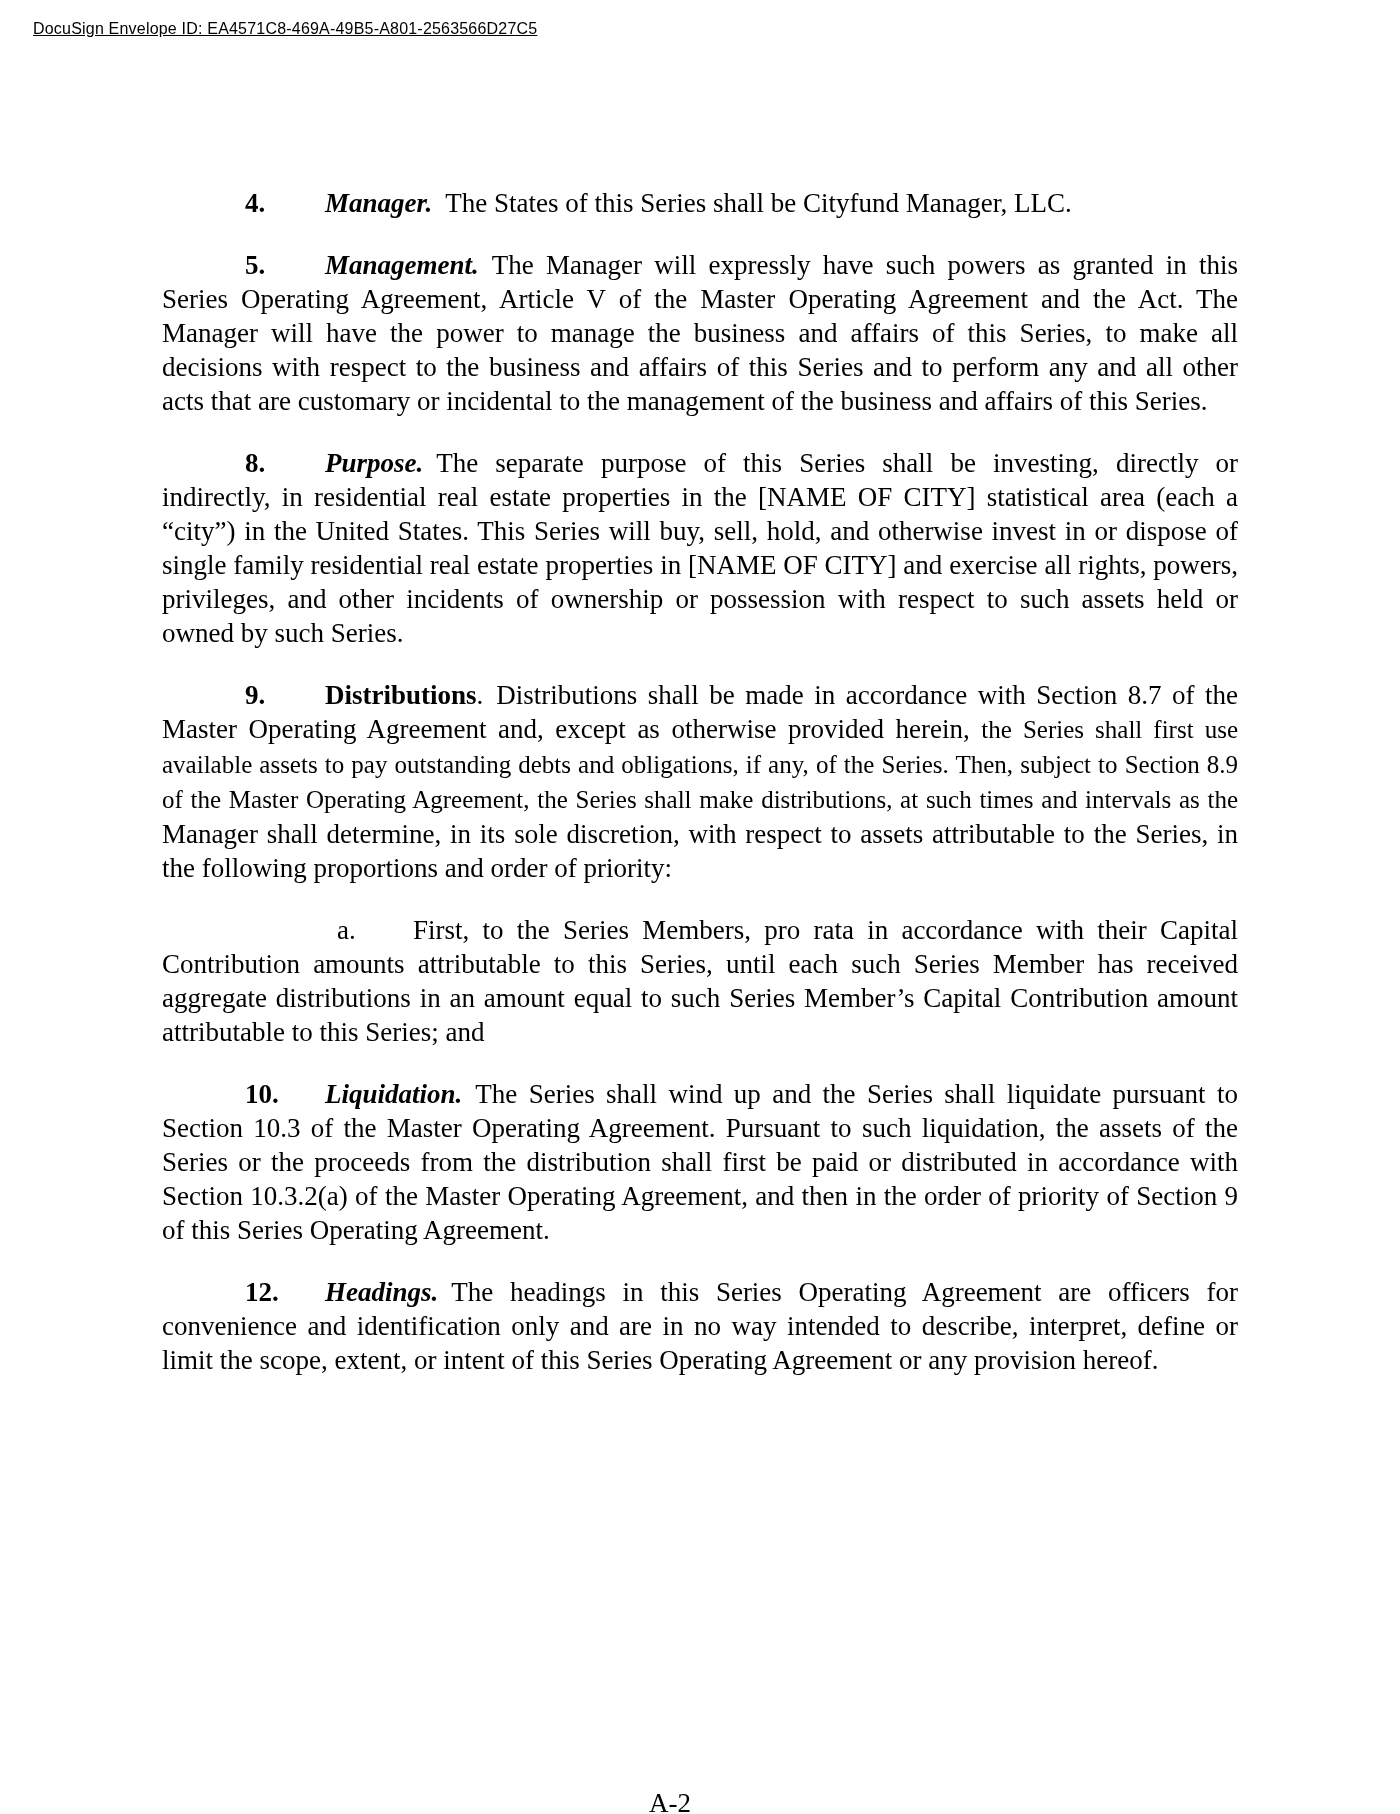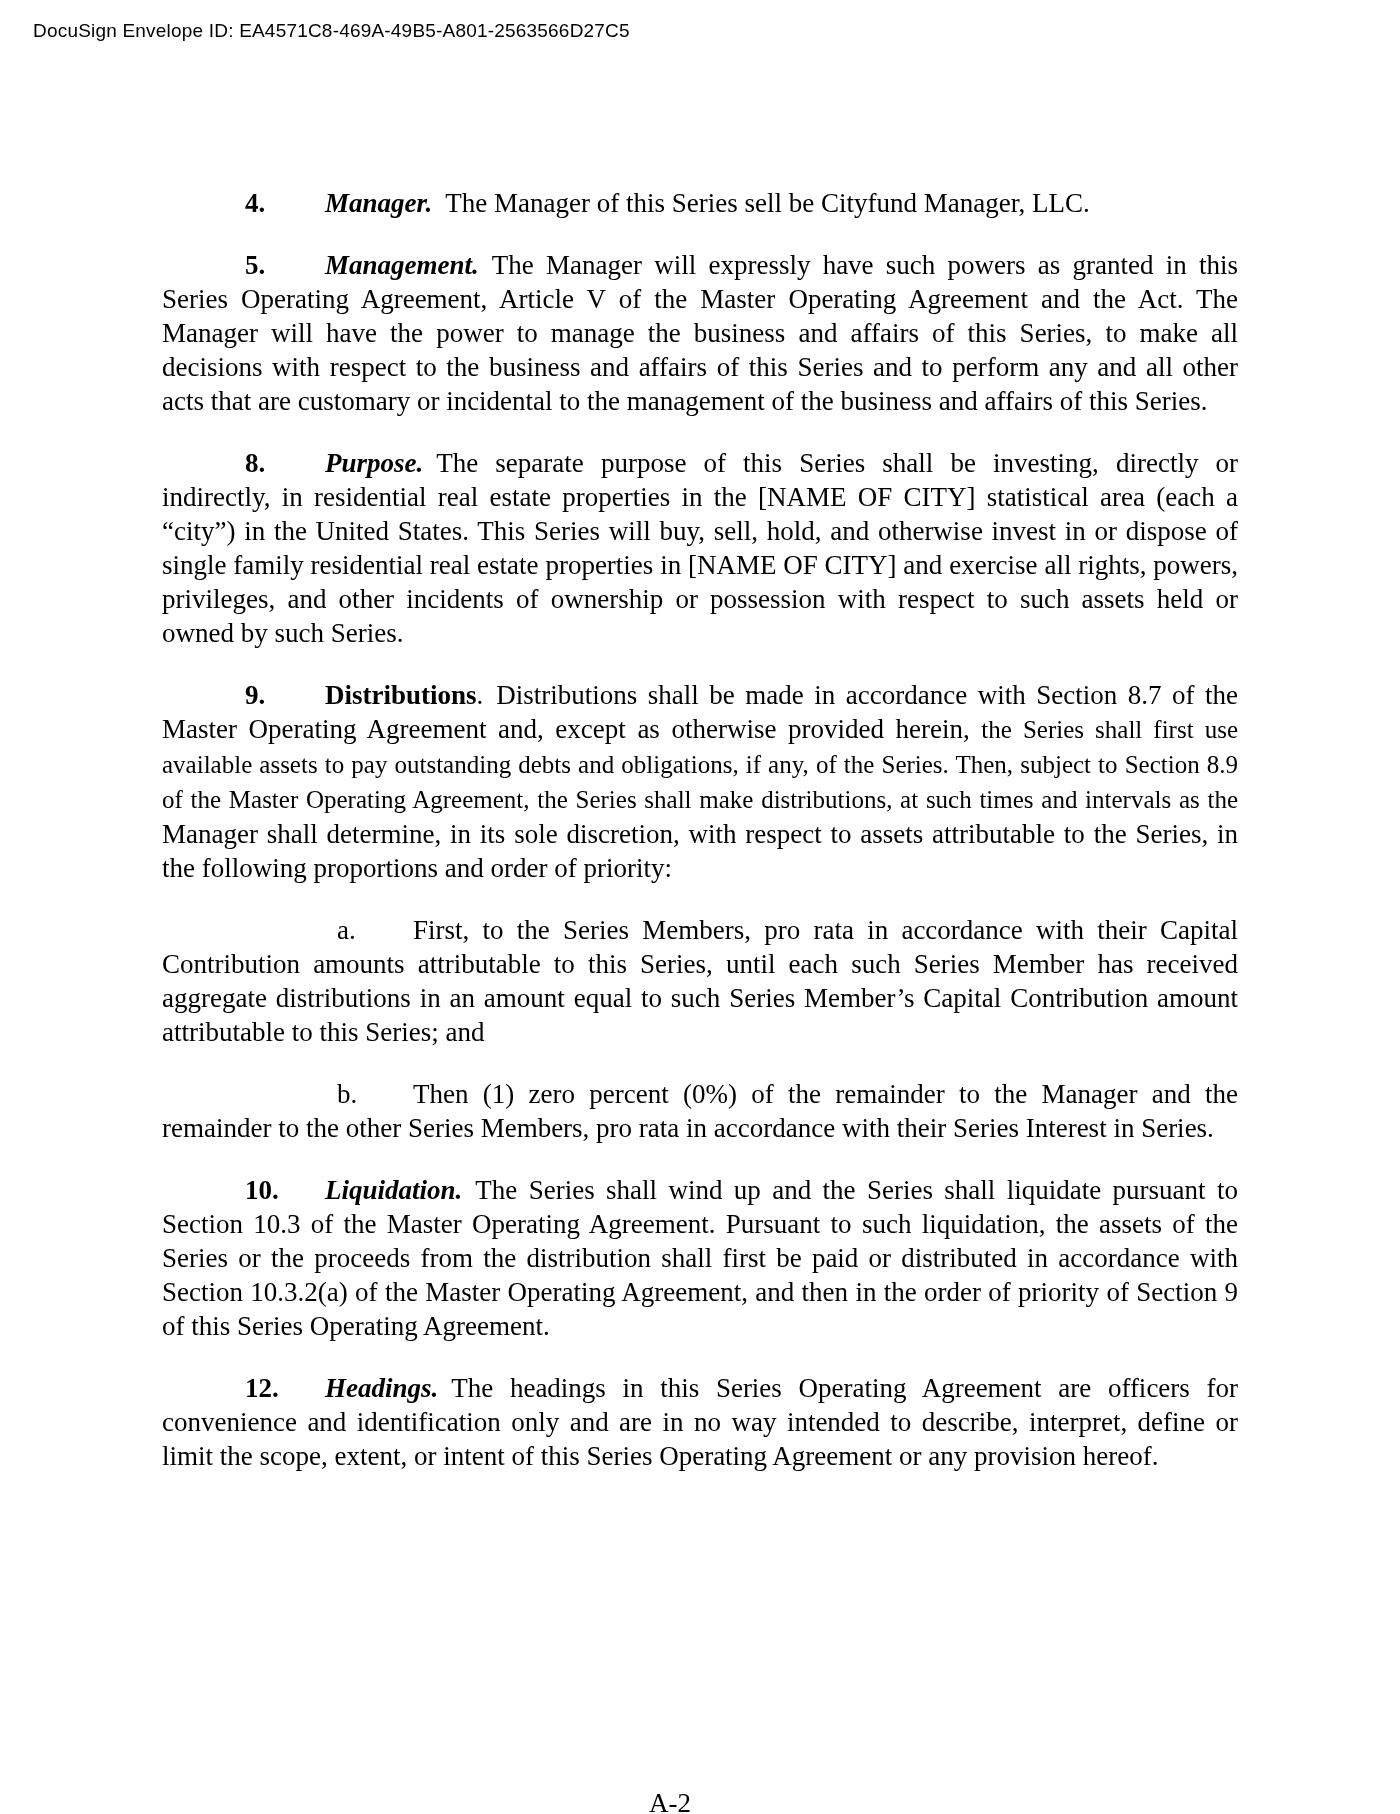--- a/index.html
+++ b/index.html
@@ -13,23 +13,24 @@
     position: relative;
     overflow: hidden;
     color: #000000;
     font-family: "Liberation Serif", serif;
   }
   .docusign-header {
     position: absolute;
     left: 33px;
     top: 20px;
     font-family: "Liberation Sans", sans-serif;
-    font-size: 19px;
+    font-size: 16px;
     letter-spacing: 0.2px;
     white-space: nowrap;
+    text-decoration: underline;
   }
   .content {
     position: absolute;
     left: 162px;
     top: 186px;
     width: 1076px;
   }
   .para {
     margin: 0 0 28px 0;
     font-size: 27px;
@@ -74,33 +75,32 @@
     font-size: 27px;
   }
 </style>
 </head>
 <body>
 
 <div class="docusign-header">DocuSign Envelope ID: EA4571C8-469A-49B5-A801-2563566D27C5</div>
 
 <main class="content">
 
-  <p class="para"><span class="num">4.</span><span class="head">Manager.</span><span>The Manager of this Series sell be Cityfund Manager, LLC.</span></p>
+  <p class="para"><span class="num">4.</span><span class="head">Manager.</span><span>The States of this Series shall be Cityfund Manager, LLC.</span></p>
 
   <p class="para"><span class="num">5.</span><span class="head">Management.</span><span>The Manager will expressly have such powers as granted in this Series Operating Agreement, Article V of the Master Operating Agreement and the Act. The Manager will have the power to manage the business and affairs of this Series, to make all decisions with respect to the business and affairs of this Series and to perform any and all other acts that are customary or incidental to the management of the business and affairs of this Series.</span></p>
 
 
 
   <p class="para"><span class="num">8.</span><span class="head">Purpose.</span><span>The separate purpose of this Series shall be investing, directly or indirectly, in residential real estate properties in the [NAME OF CITY] statistical area (each a “city”) in the United States.  This Series will buy, sell, hold, and otherwise invest in or dispose of single family residential real estate properties in [NAME OF CITY] and exercise all rights, powers, privileges, and other incidents of ownership or possession with respect to such assets held or owned by such Series.</span></p>
 
   <p class="para"><span class="num">9.</span><span class="headword">Distributions</span><span class="dot">.</span><span>Distributions shall be made in accordance with Section 8.7 of the Master Operating Agreement and, except as otherwise provided herein, </span><span class="small-run">the Series shall first use available assets to pay outstanding debts and obligations, if any, of the Series.  Then, subject to Section 8.9 of the Master Operating Agreement, the Series shall make distributions, at such times and intervals as the </span><span>Manager shall determine, in its sole discretion, with respect to assets attributable to the Series, in the following proportions and order of priority:</span></p>
 
   <p class="para sub"><span class="num">a.</span><span>First, to the Series Members, pro rata in accordance with their Capital Contribution amounts attributable to this Series, until each such Series Member has received aggregate distributions in an amount equal to such Series Member’s Capital Contribution amount attributable to this Series; and</span></p>
 
-  <p class="para sub"><span class="num">b.</span><span>Then (1) zero percent (0%) of the remainder to the Manager and the remainder to the other Series Members, pro rata in accordance with their Series Interest in Series.</span></p>
 
   <p class="para"><span class="num">10.</span><span class="head">Liquidation.</span><span>The Series shall wind up and the Series shall liquidate pursuant to Section 10.3 of the Master Operating Agreement. Pursuant to such liquidation, the assets of the Series or the proceeds from the distribution shall first be paid or distributed in accordance with Section 10.3.2(a) of the Master Operating Agreement, and then in the order of priority of Section 9 of this Series Operating Agreement.</span></p>
 
   <p class="para"><span class="num">12.</span><span class="head">Headings.</span><span>The headings in this Series Operating Agreement are officers for convenience and identification only and are in no way intended to describe, interpret, define or limit the scope, extent, or intent of this Series Operating Agreement or any provision hereof.</span></p>
 
 </main>
 
 <div class="page-footer">A-2</div>
 
 </body></html>

